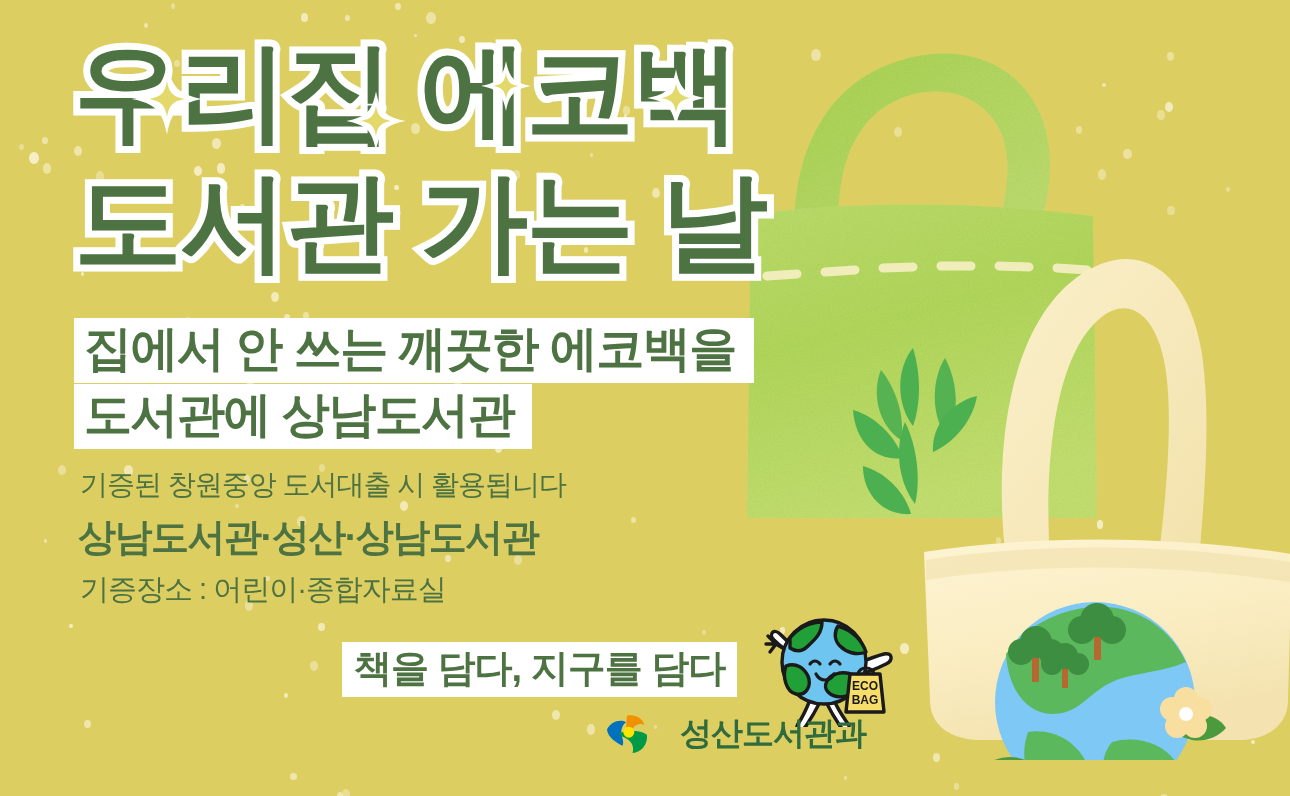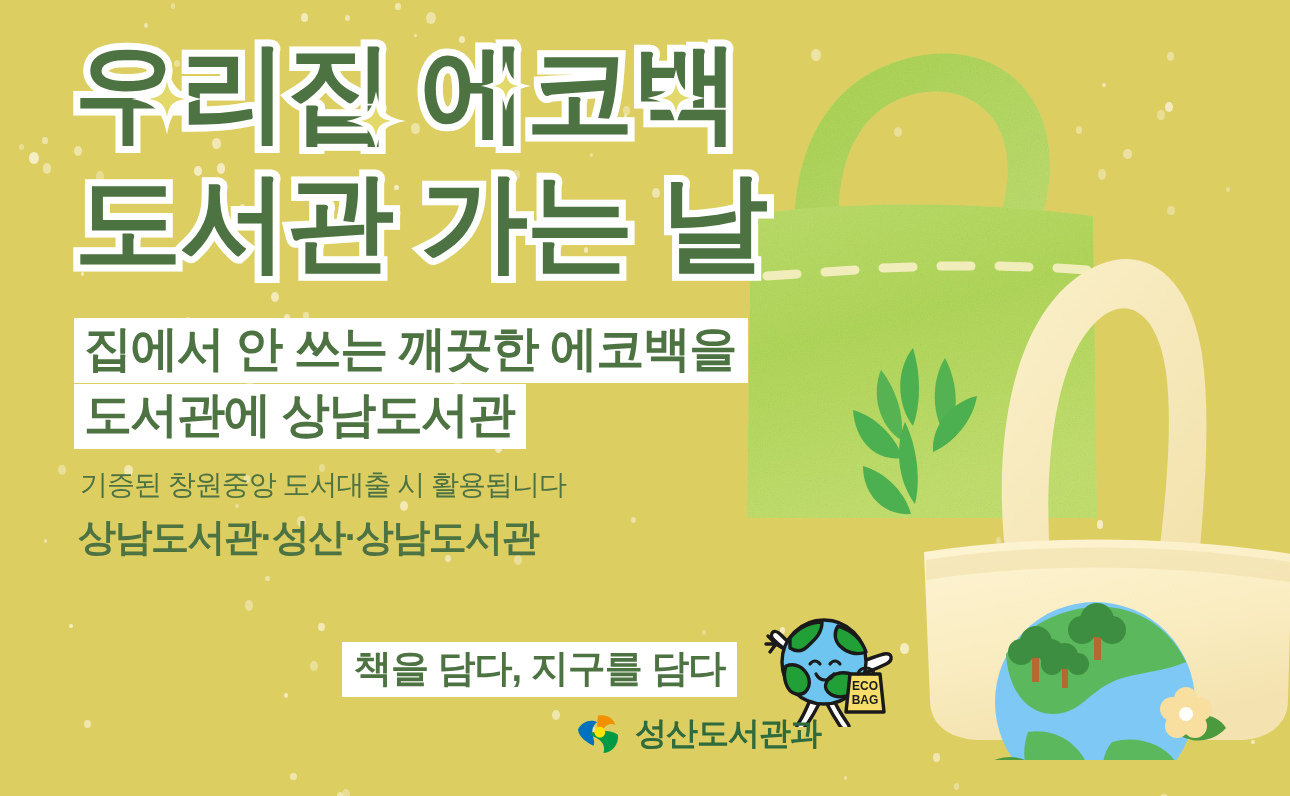--- a/index.html
+++ b/index.html
@@ -54,21 +54,21 @@
 
   .sub-line {
     position:absolute;
     background:#FFFFFF;
     color:#4E7342;
     font-weight:800;
     font-size:48px;
     line-height:56px;
     letter-spacing:-1.5px;
     white-space:nowrap;
-    padding:3px 12px 6px 10px;
+    padding:3px 18px 6px 10px;
   }
   #sub1 { left:74px; top:318px; }
   #sub2 { left:74px; top:384px; }
 
   .body-line {
     position:absolute;
     color:#4E7342;
     white-space:nowrap;
     letter-spacing:-1px;
   }
@@ -84,24 +84,24 @@
     font-weight:800;
     font-size:38px;
     line-height:46px;
     letter-spacing:-1px;
     white-space:nowrap;
     padding:3px 12px 6px 12px;
   }
 
   #brand {
     position:absolute;
-    left:575px; top:712px;
+    left:604px; top:712px;
     display:flex;
     align-items:center;
-    gap:14px;
+    gap:30px;
   }
   #brand-name {
     color:#2F6B3C;
     font-size:32px;
     font-weight:800;
     letter-spacing:-1px;
     white-space:nowrap;
   }
 </style>
 </head>
@@ -413,20 +413,21 @@
     </svg>
 
     <div class="sub-line" id="sub1">집에서 안 쓰는 깨끗한 에코백을</div>
 
     <div class="sub-line" id="sub2">도서관에 상남도서관</div>
 
     <div class="body-line" id="note">기증된 창원중앙 도서대출 시 활용됩니다</div>
 
     <div class="body-line" id="libs">상남도서관·성산·상남도서관</div>
 
+    <div class="body-line" id="place">기증장소 : 어린이·종합자료실</div>
 
     <div id="tagline">책을 담다, 지구를 담다</div>
 
     <div id="brand">
       <svg width="46" height="40" viewBox="0 0 100 88">
         <path d="M50 4 C66 0 84 8 88 24 C80 20 70 22 64 30 C58 38 56 44 50 46 C48 32 48 16 50 4 Z" fill="#F29100"></path>
         <path d="M6 34 C14 18 34 10 48 18 C40 24 36 34 38 44 C40 56 44 62 40 70 C26 62 8 52 6 34 Z" fill="#0071BC"></path>
         <path d="M94 46 C96 66 82 84 62 86 C66 76 62 64 54 58 C44 50 36 50 32 42 C50 36 82 34 94 46 Z" fill="#009944"></path>
         <circle cx="54" cy="40" r="12" fill="#FFE400"></circle>
       </svg>

